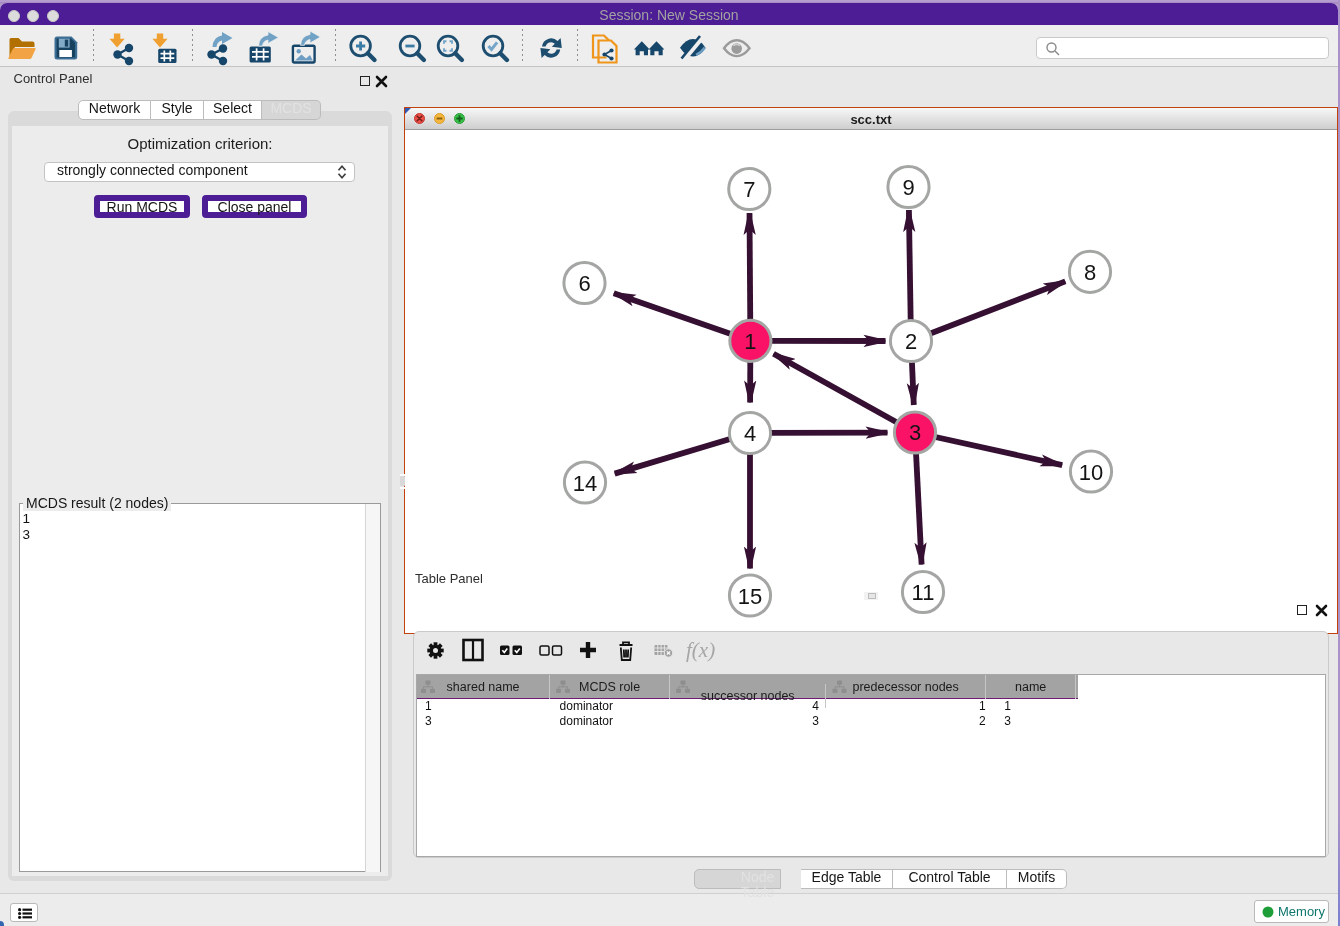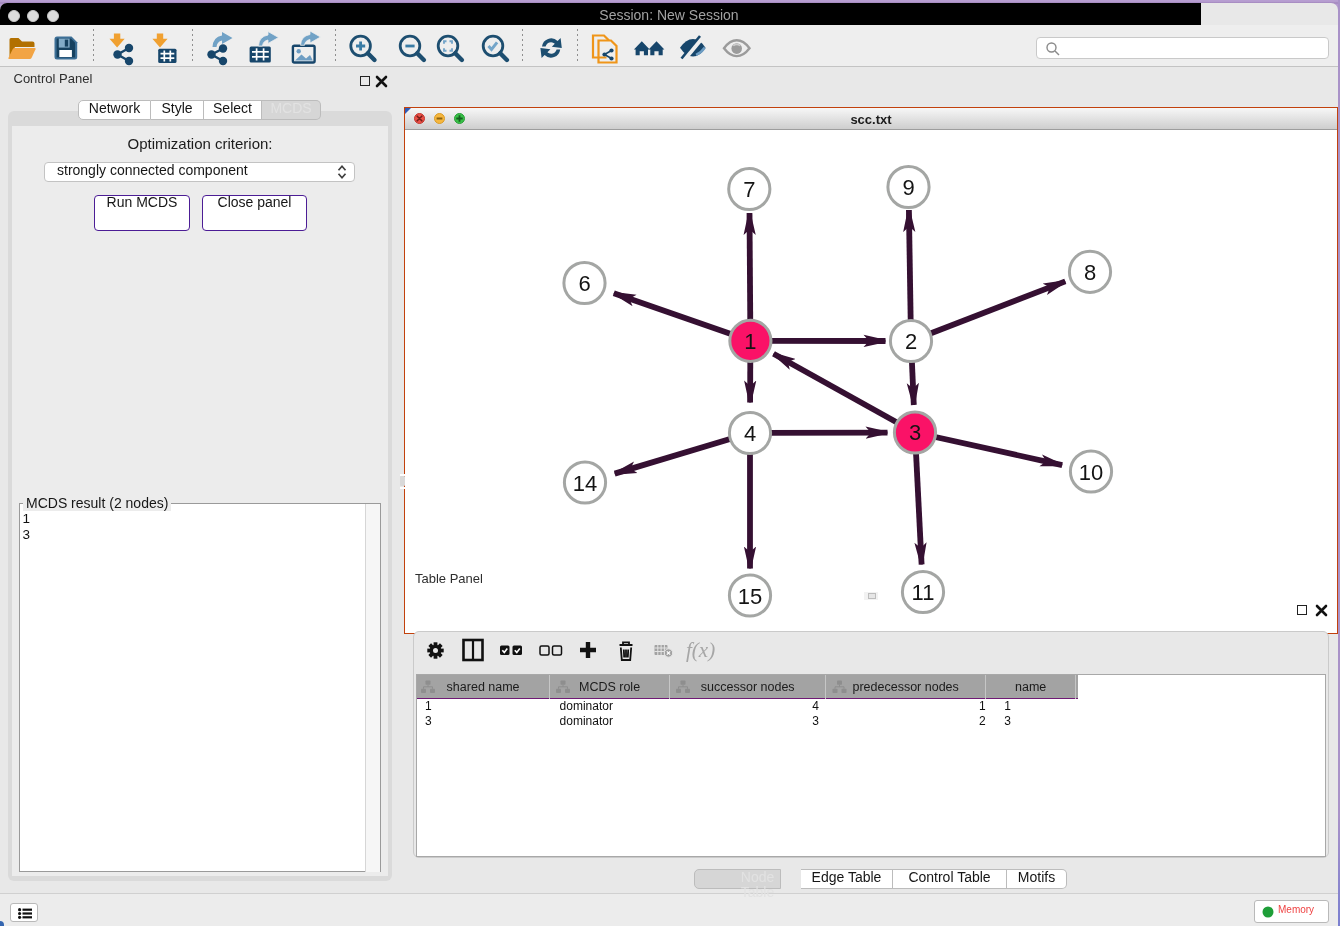--- a/index.html
+++ b/index.html
@@ -2,21 +2,21 @@
 <html><head>
 <meta charset="utf-8">
 <style>
   * { margin:0; padding:0; box-sizing:border-box; }
   html,body { width:1340px; height:926px; overflow:hidden; }
   body { background:linear-gradient(#b89fd2 0px, #b49bce 2px, #9d80b8 3px, #9d80b8 3px) no-repeat, #b49bce; background-size:100% 3.5px; font-family:"Liberation Sans", sans-serif; position:relative; }
   .abs { position:absolute; }
   #win { opacity:0.999; position:absolute; left:0; top:3px; width:1338px; height:923px;
          background:#e8e8e8; border-radius:7px 7px 0 0; overflow:hidden; }
   
-  #titlebar { position:absolute; left:0; top:0; width:1201px; height:22px; background:#000000; }
+  #titlebar { position:absolute; left:0; top:0; width:1338px; height:22px; background:#4c1d95; }
   .tl { position:absolute; top:7px; width:12px; height:12px; border-radius:50%;
         background:#dcdcdc; border:1px solid #c7c7c7; }
   #wtitle { position:absolute; top:4px; left:0; width:1338px; text-align:center;
             font-size:14px; color:#a2a2a2; }
   
   #toolbar { position:absolute; left:0; top:22px; width:1338px; height:42px;
              background:#eeeeee; border-bottom:1px solid #c3c3c3; }
   .tsep { position:absolute; top:4px; height:33px; width:1px;
           background-image:repeating-linear-gradient(to bottom,#8f8f8f 0 1.5px,transparent 1.5px 5px); }
   #search { position:absolute; left:1036px; top:12px; width:293px; height:22px;
@@ -30,21 +30,21 @@
   .tab.last { border-radius:0 5px 5px 0; }
   .tab.sel { background:#d6d6d6; color:#e2e2e2; }
   #paneOuter { position:absolute; left:8px; top:108px; width:384px; height:770px;
                background:#dadada; border-radius:6px; }
   #paneInner { position:absolute; left:4px; top:15px; width:376px; height:750px; background:#ececec; }
   #optLabel { position:absolute; left:0; top:8.5px; width:376px; text-align:center;
               font-size:15px; color:#1c1c1c; }
   #combo { position:absolute; left:32px; top:36px; width:311px; height:20px; background:#fff;
            border:1px solid #c3c3c3; border-radius:4px; font-size:14px; color:#161616;
            line-height:12px; padding-left:12px; padding-top:1px; }
-  .btn { position:absolute; height:36px; background:#fff; border:1px solid #4c1d95;
+  .btn { position:absolute; height:23px; background:#fff; border:6px solid #4c1d95;
          border-radius:4px; font-size:14px; color:#161616; text-align:center; line-height:13px; padding-top:0; }
   #fieldset { position:absolute; left:7px; top:377px; width:362px; height:369px;
               border:1px solid #9a9a9a; background:#fff; }
   #fsLabel { position:absolute; left:3px; top:-9px; background:#ececec; padding:0 3px;
              font-size:14px; color:#161616; }
   #fsScroll { position:absolute; right:0; top:0; width:15px; height:368px; background:#f6f6f6;
               border-left:1px solid #d6d6d6; }
   #fsText { position:absolute; left:2.5px; top:7px; font-size:13.5px; color:#111; line-height:15.7px; }
   
   #statusSep { position:absolute; left:0; top:890px; width:1338px; height:1px; background:#d0d0d0; }
@@ -380,21 +380,21 @@
       <text x="272" y="25" font-family="Liberation Serif, serif" font-style="italic" font-size="21" fill="#a6a6a6">f(x)</text>
     </svg>
     <div id="ttable">
     <div id="thead">
       <div class="th" style="left:0;width:133.2px;">
             <div class="thtxt">shared name</div>
           </div>
       <div class="th" style="left:133.2px;width:119.7px;">
             <div class="thtxt">MCDS role</div>
           </div>
-      <div class="th" style="left:252.9px;width:156.6px;">
+      <div class="th" style="left:252.9px;width:156.6px;margin-top:9px;">
             <div class="thtxt">successor nodes</div>
           </div>
       <div class="th" style="left:409.5px;width:159.3px;">
             <div class="thtxt">predecessor nodes</div>
           </div>
       <div class="th" style="left:568.8px;width:90.7px;">
             <div class="thtxt">name</div>
           </div>
       <svg width="700" height="24" style="position:absolute;left:0;top:0;" pointer-events="none">
         <g fill="#8e8e8e">
@@ -455,18 +455,18 @@
             <rect x="4.5" y="4.4" width="9.5" height="2.2"></rect>
           <circle cx="1.6" cy="9.3" r="1.6"></circle>
             <rect x="4.5" y="8.2" width="9.5" height="2.2"></rect>
         </g>
       </svg>
     </div>
     <div class="sbtn" style="left:1254px;top:6px;width:75px;height:23px;">
       <svg width="12" height="12" viewBox="0 0 12 12" style="position:absolute;left:7px;top:5px;">
         <circle cx="6" cy="6" r="5.5" fill="#1e9e38"></circle>
       </svg>
-      <span style="position:absolute;left:23px;top:2.5px;font-size:10px;color:#ef4444;">Memory</span>
+      <span style="position:absolute;left:23px;top:2.5px;font-size:13px;color:#0f766e;">Memory</span>
     </div>
   </div>
 </div>
 <div class="abs" style="left:1338px;top:0;width:2px;height:926px;background:linear-gradient(#a992c8 88%, #7a7fd0);"></div>
 <div class="abs" style="left:0;top:921px;width:4px;height:5px;background:#3566b0;border-radius:0 4px 0 0;z-index:9;"></div>
 
 </body></html>

